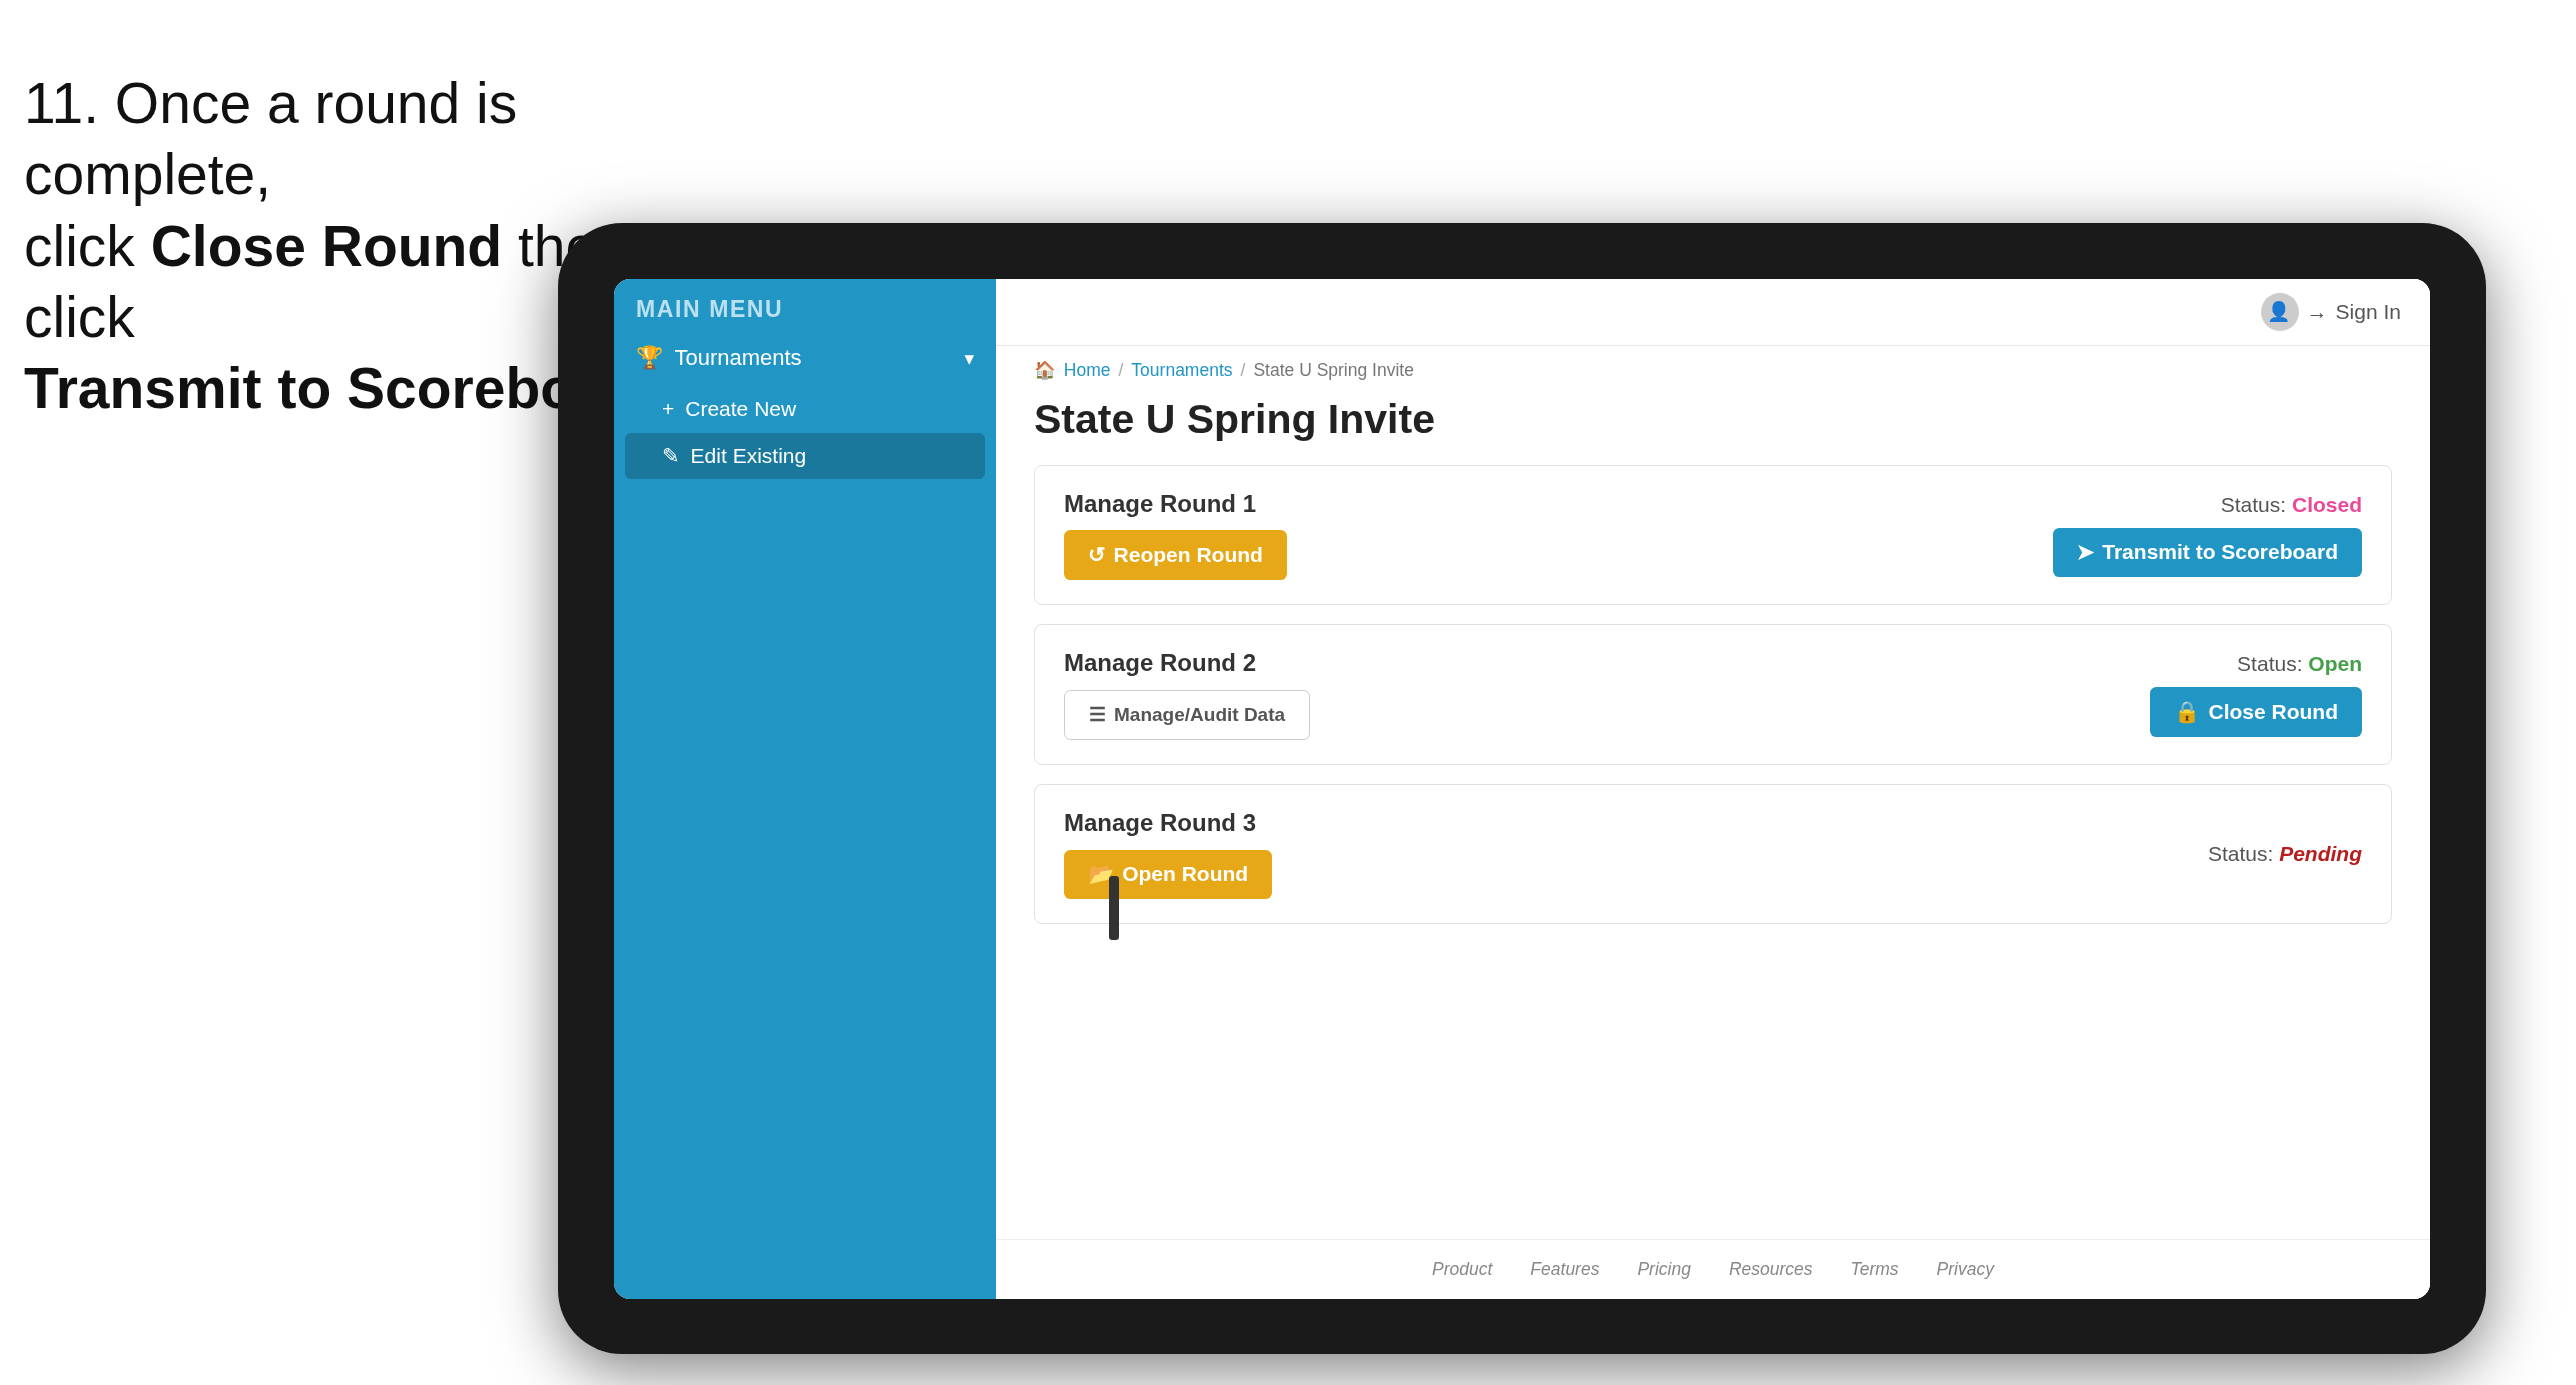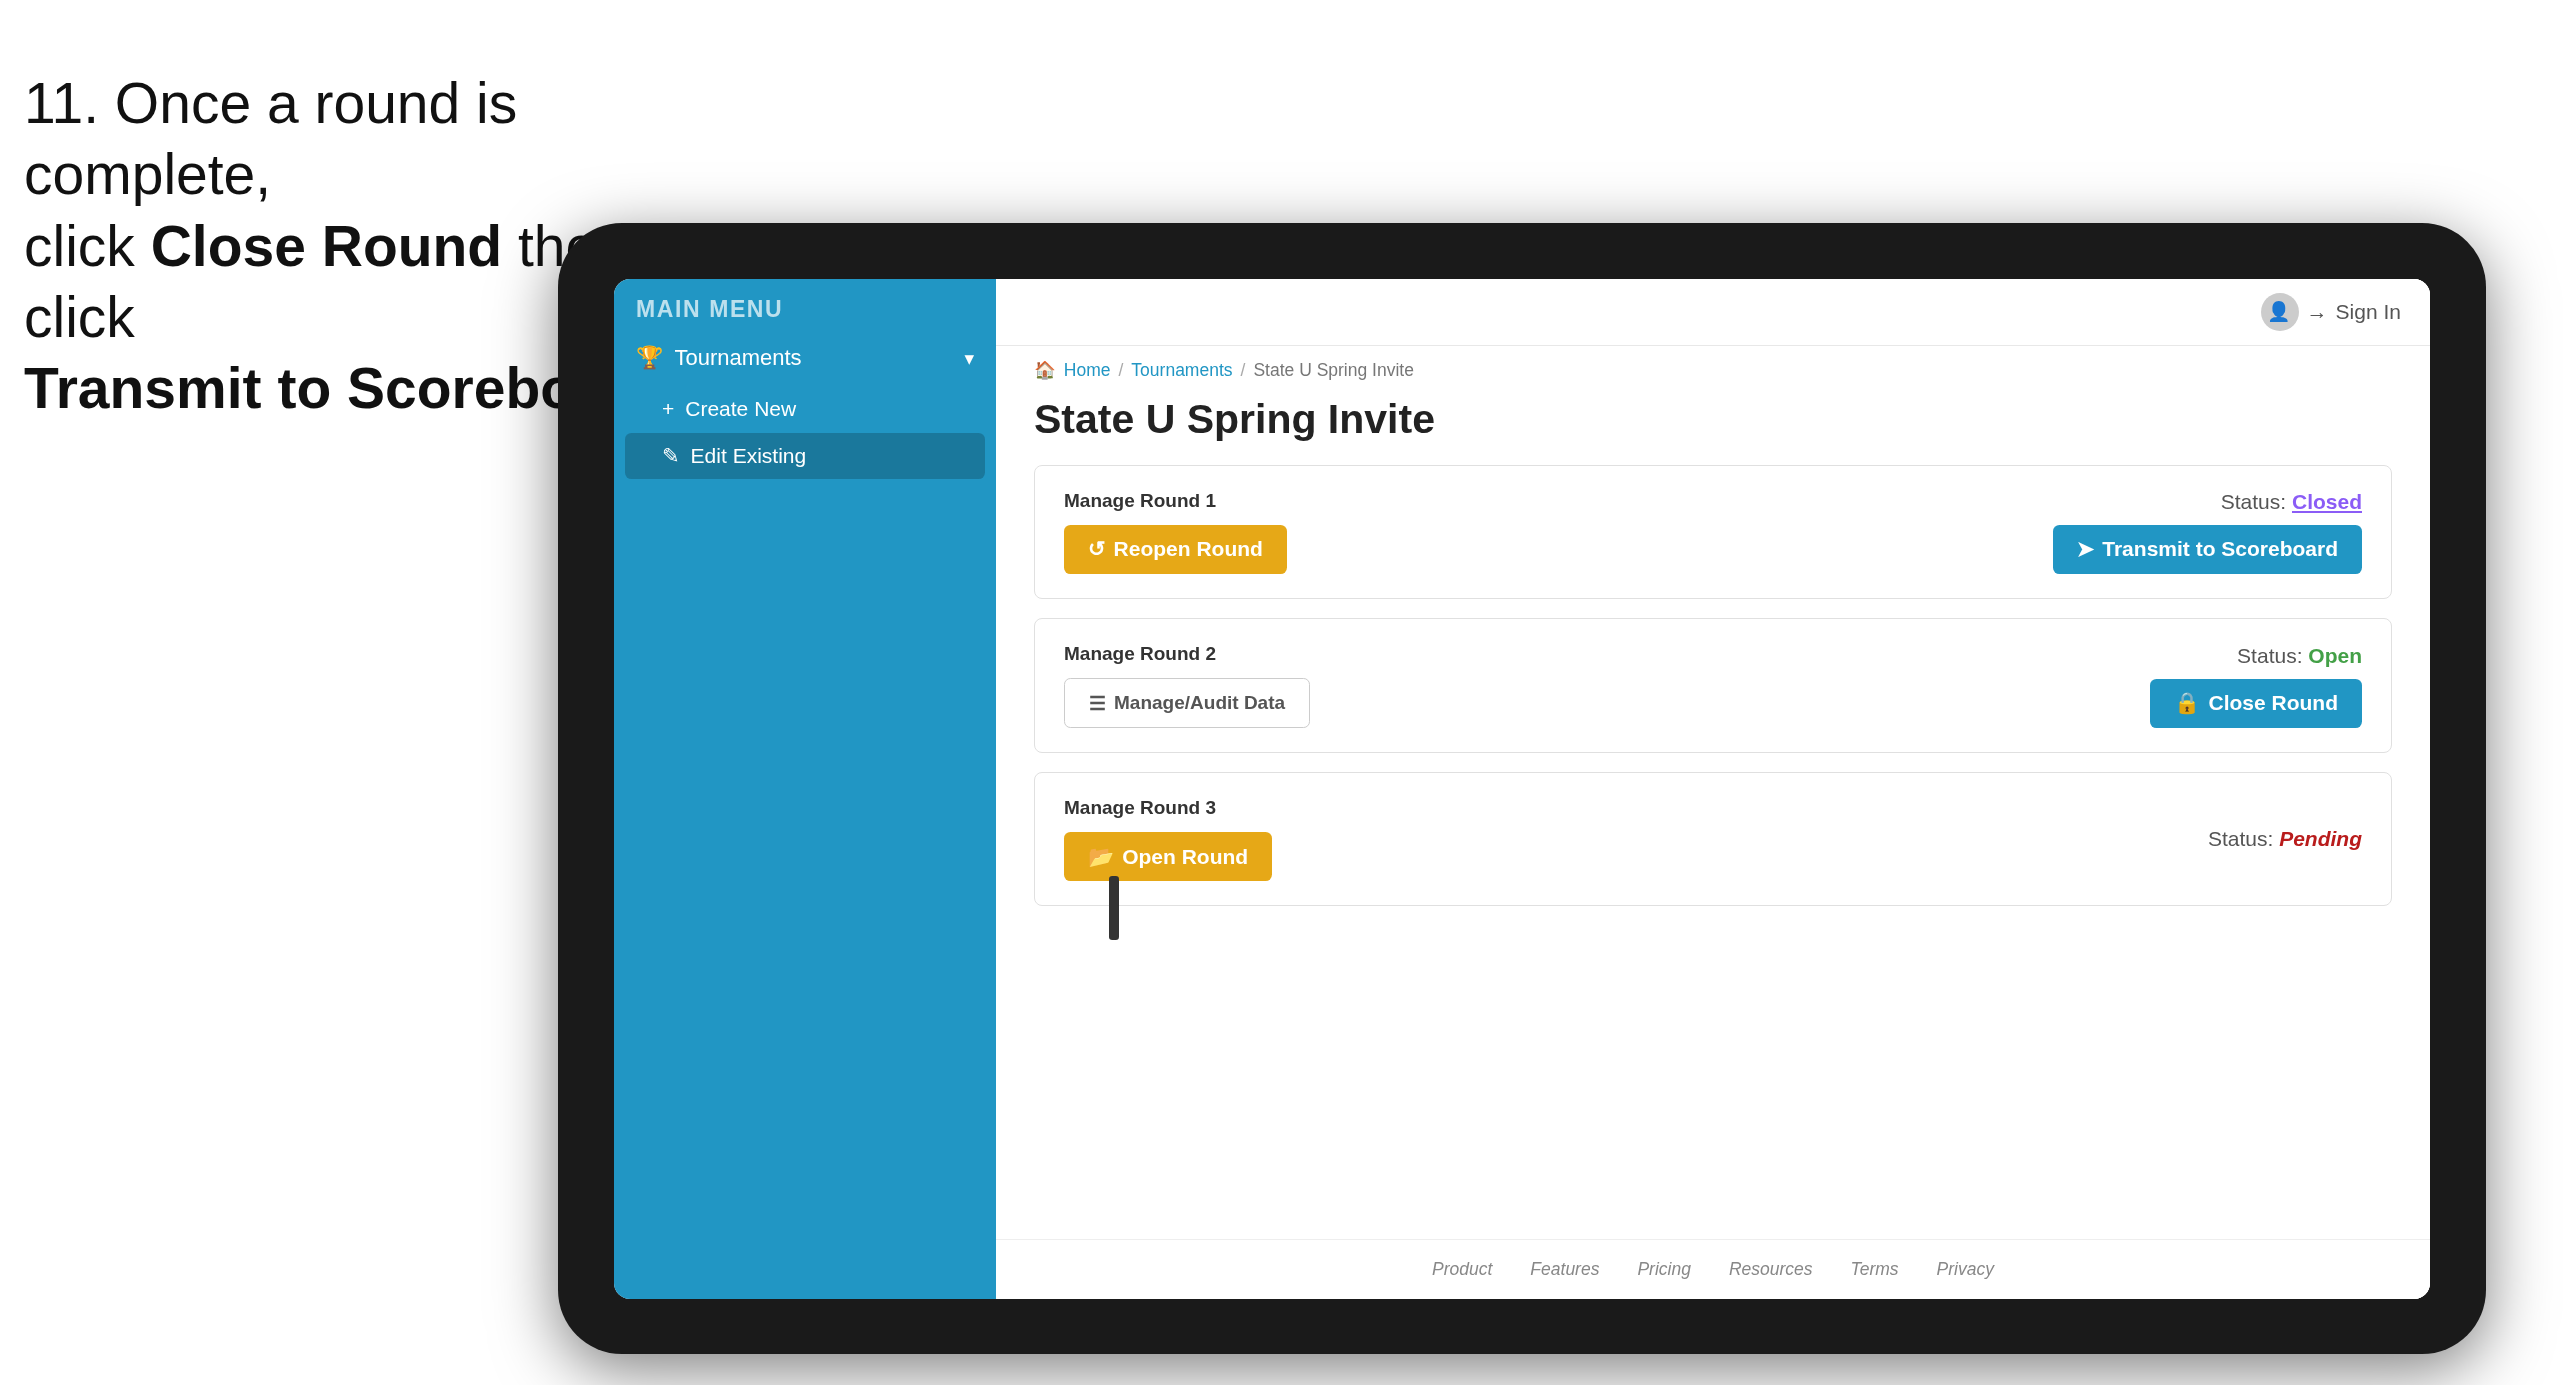--- a/index.html
+++ b/index.html
@@ -219,38 +219,38 @@
       background: white;
     }
 
     .round-left {
       display: flex;
       flex-direction: column;
       gap: 12.7px;
     }
 
     .round-title {
-      font-size: 19px;
+      font-size: 24px;
       font-weight: 600;
       color: #333;
     }
 
     .round-right {
       display: flex;
       flex-direction: column;
       align-items: flex-end;
       gap: 11px;
     }
 
     .status-text {
       font-size: 21px;
       color: #555;
     }
 
-    .status-closed { color: #8b5cf6; font-weight: 600; text-decoration: underline; }
+    .status-closed { color: #ec4899; font-weight: 600; }
     .status-open { color: #43a047; font-weight: 600; }
     .status-pending { color: #b91c1c; font-weight: 600; font-style: italic; }
 
     
     .btn {
       display: inline-flex;
       align-items: center;
       gap: 8px;
       padding: 12.7px 24px;
       border-radius: 6.4px;

